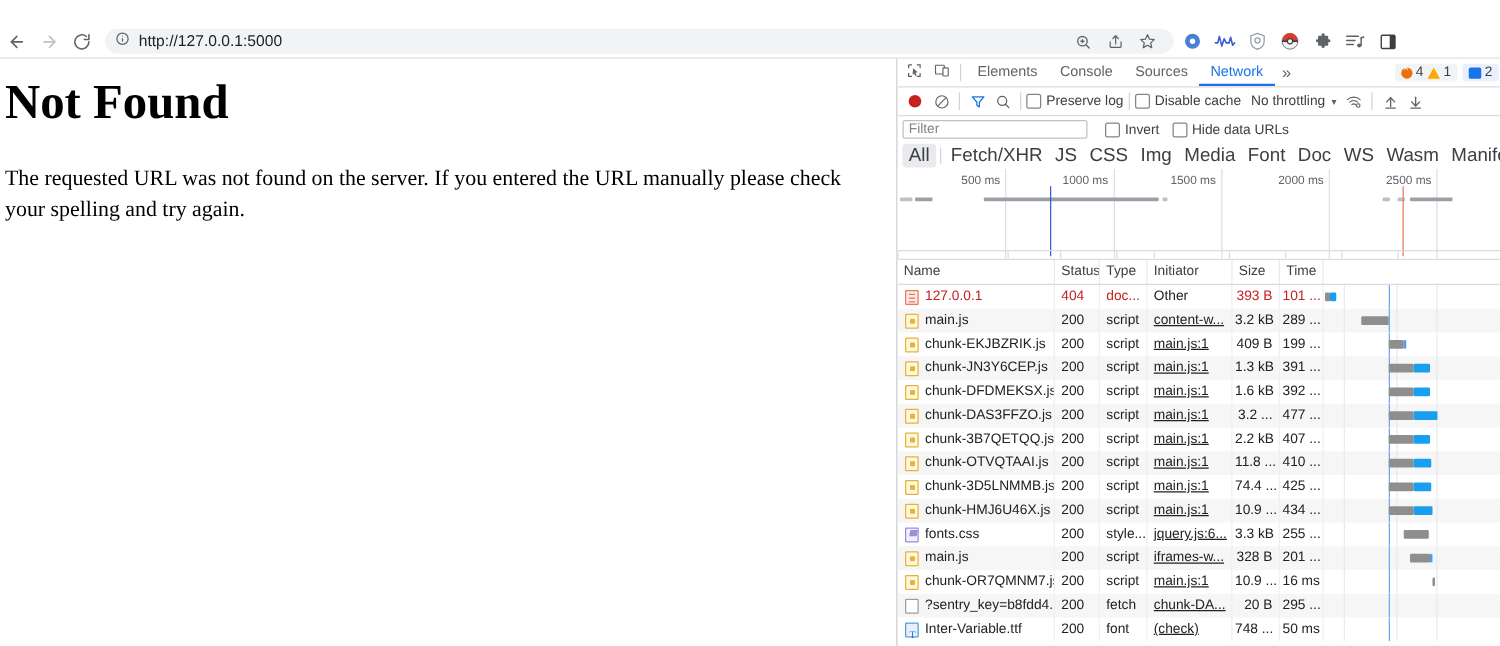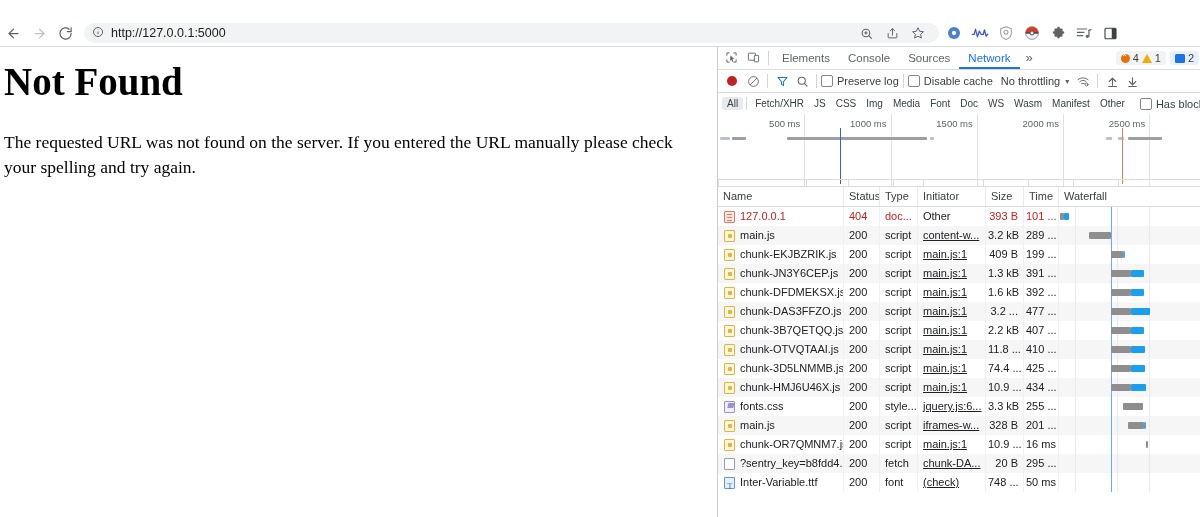--- a/index.html
+++ b/index.html
@@ -110,21 +110,21 @@
   .filter-input {
     width:148px; height:15px; border:1px solid #bdc1c6; border-radius:2px;
     background:#fff; font-size:11px; color:#80868b;
     padding:0 4px; box-sizing:border-box; line-height:13px;
     font-family:"Liberation Sans", sans-serif;
   }
   .dt-typerow {
     height:21px; display:flex; align-items:center; padding:0 4px; gap:0px; box-sizing:border-box;
     border-bottom:0;
   }
-  .tchip { padding:1px 5px; font-size:10px; color:#3c4043; border-radius:3px; white-space:nowrap;}
+  .tchip { padding:1px 5px; font-size:15px; color:#3c4043; border-radius:3px; white-space:nowrap;}
   .tchip.active { background:#e8eaed; }
   .vline { width:1px; height:13px; background:#d4d4d4; margin:0 3px; flex:none;}
   .dt-blockrow {
     height:20px; display:flex; align-items:center; padding:0 6px; gap:14px;
     border-bottom:1px solid #dadce0; box-sizing:border-box;
   }
 
   
   .overview {
     position:relative; height:72px; border-bottom:1px solid #dadce0;
@@ -392,20 +392,31 @@
       </div>
       <div class="ctrl-ico">
         <svg width="13" height="13" viewBox="0 0 24 24" fill="none" stroke="currentColor" stroke-width="2" stroke-linecap="round" stroke-linejoin="round">
             <line x1="12" y1="5" x2="12" y2="18"></line>
             <polyline points="6 12 12 18 18 12"></polyline>
             <line x1="5" y1="21.2" x2="19" y2="21.2"></line>
           </svg>
       </div>
     </div>
 
+    <div class="dt-filterrow">
+      <div class="filter-input">Filter</div>
+      <label class="ck" style="margin-left:14px">
+        <span class="ckbox"></span>
+        <span>Invert</span>
+      </label>
+      <label class="ck" style="margin-left:10px">
+        <span class="ckbox"></span>
+        <span>Hide data URLs</span>
+      </label>
+    </div>
 
     <div class="dt-typerow">
       <span class="tchip active">All</span>
       <span class="vline"></span>
       <span class="tchip">Fetch/XHR</span>
       <span class="tchip">JS</span>
       <span class="tchip">CSS</span>
       <span class="tchip">Img</span>
       <span class="tchip">Media</span>
       <span class="tchip">Font</span>
@@ -456,21 +467,20 @@
         </div>
     </div>
 
     <div class="table-head">
       <div class="th" style="width:126px">Name</div>
       <div class="th" style="width:36px">Status</div>
       <div class="th" style="width:38px">Type</div>
       <div class="th" style="width:68px">Initiator</div>
       <div class="th" style="width:38px">Size</div>
       <div class="th" style="width:35px">Time</div>
-      <div class="th" style="flex:1 1 auto">Waterfall</div>
     </div>
 
     <div class="rows" id="rows">
         <div class="row err">
           <div class="td name" style="width: 126px;">
             <span class="fi doc"></span>
             <span>127.0.0.1</span>
           </div>
           <div class="td" style="width: 36px;">404</div>
           <div class="td" style="width: 38px;">doc...</div>

